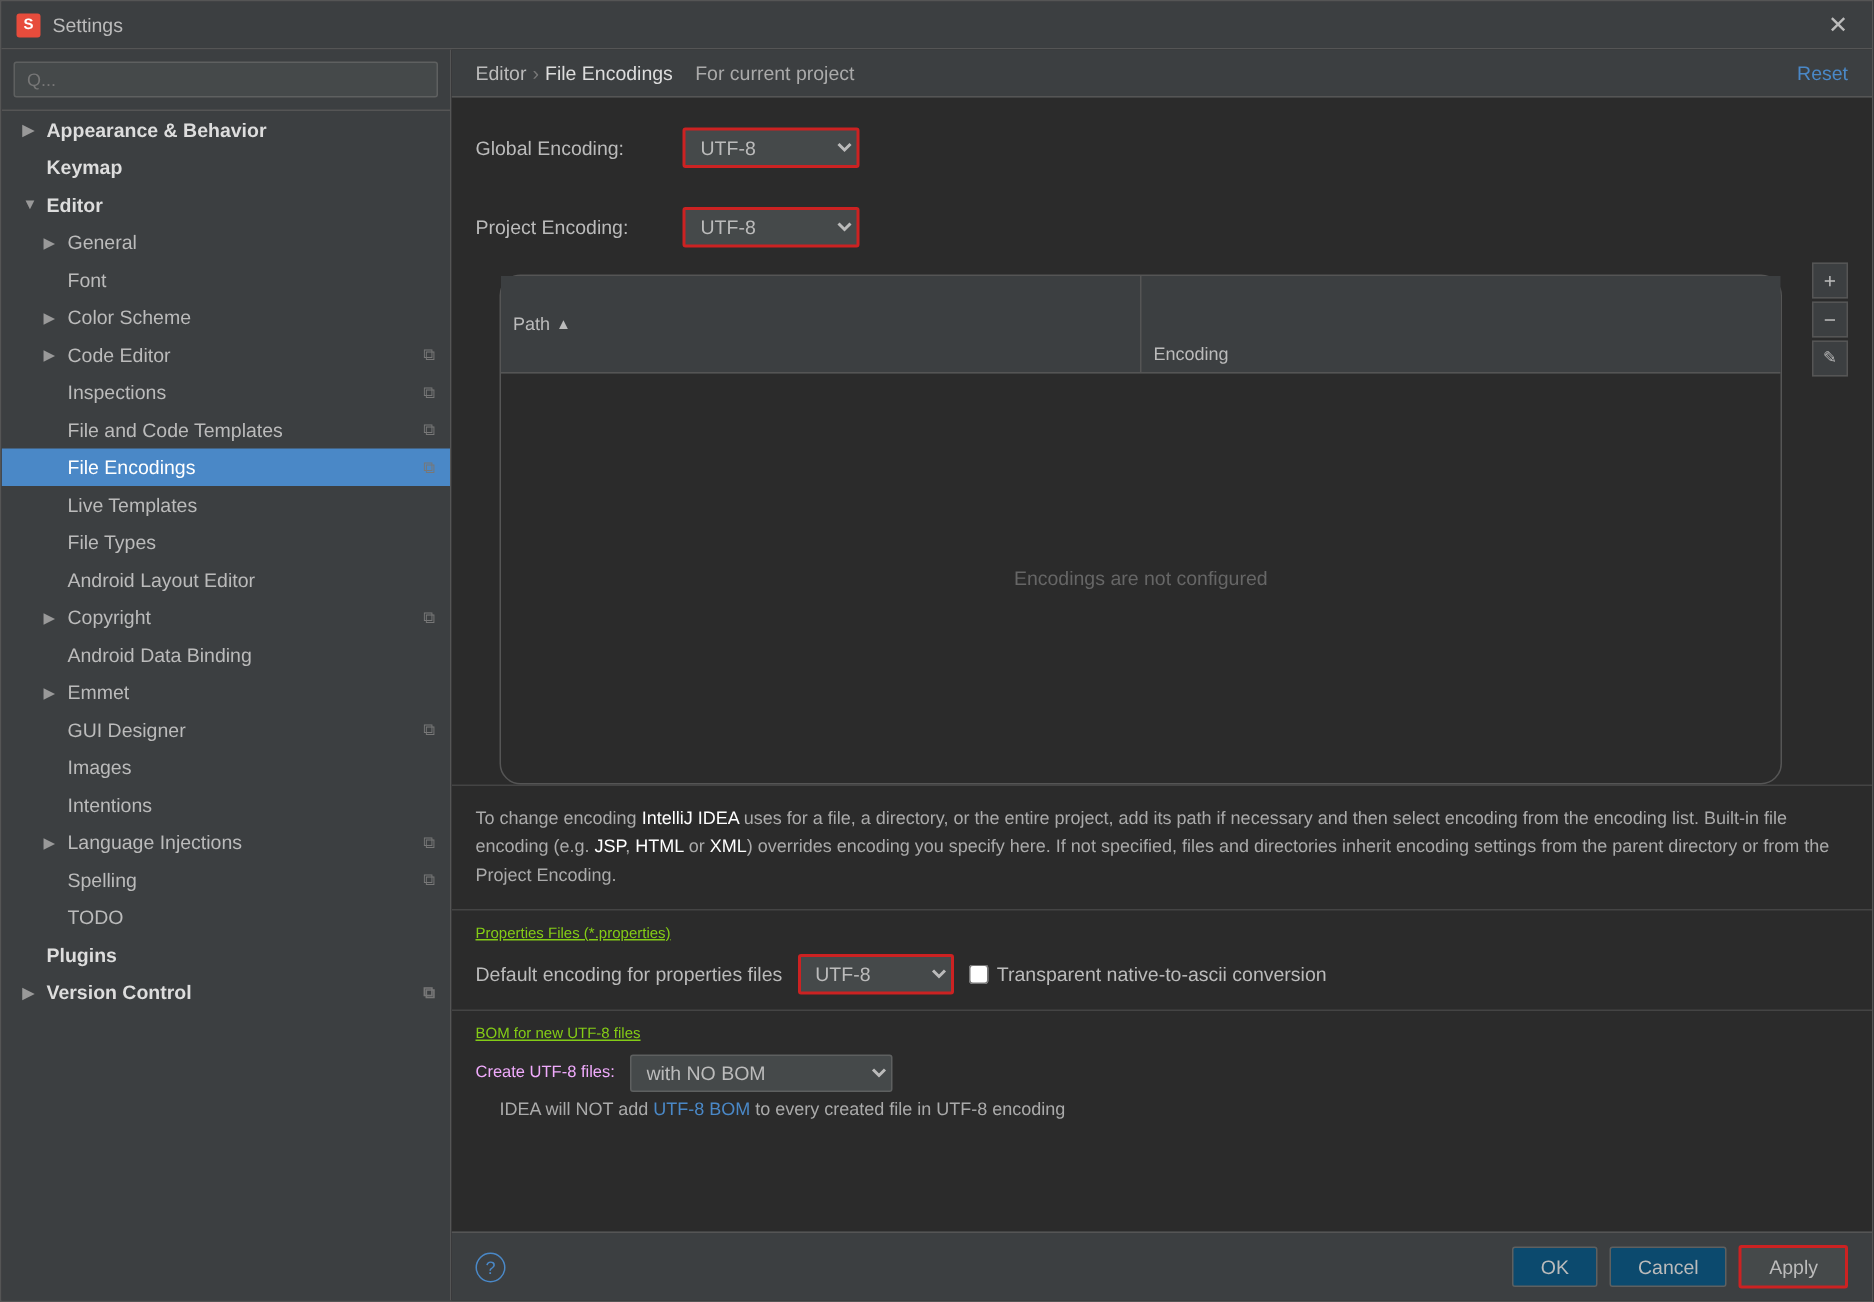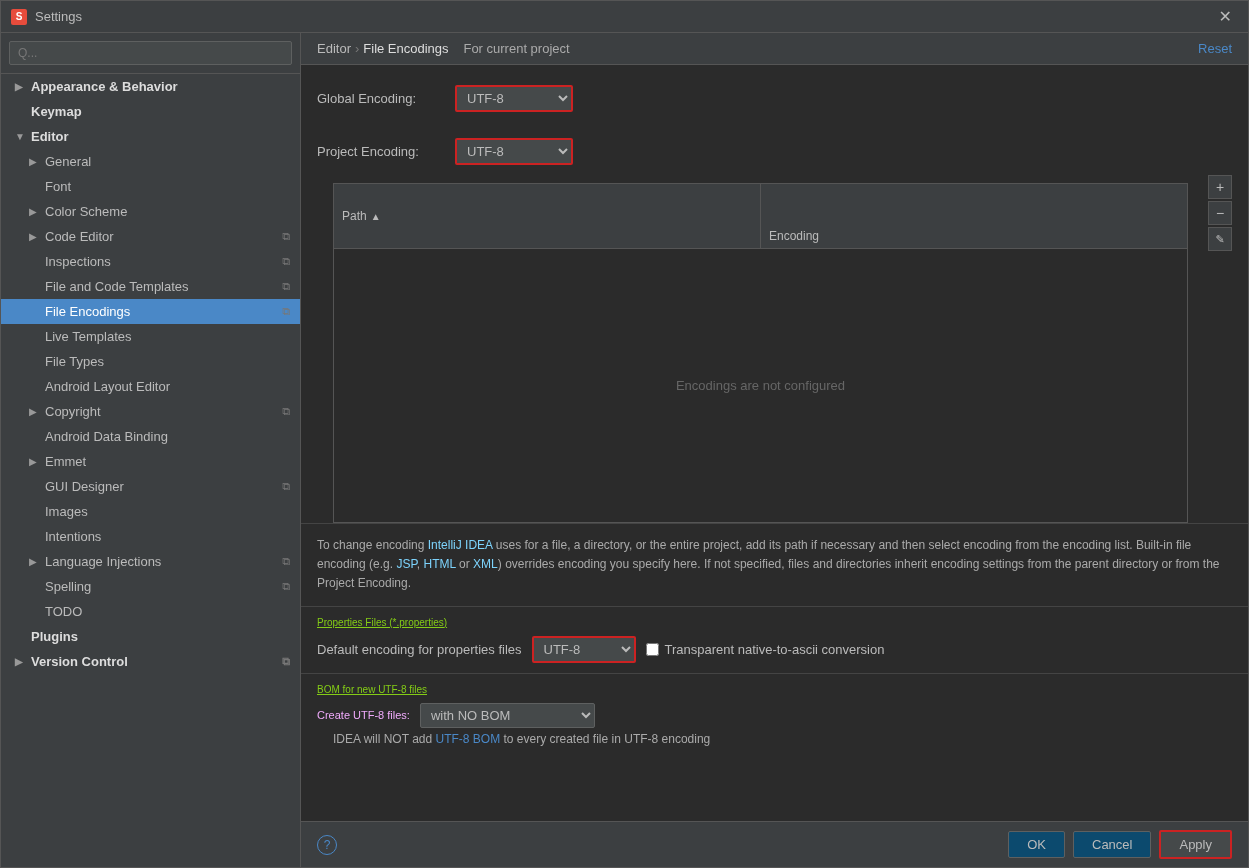--- a/index.html
+++ b/index.html
@@ -231,21 +231,21 @@
       line-height: 1;
     }
     
     .description-text {
       padding: 12px 16px;
       color: #aaa;
       font-size: 12px;
       line-height: 1.6;
       border-top: 1px solid #444;
     }
-    .description-text a { color: #7dd3fc; text-align: right; }
+    .description-text a { color: #ffffff; text-align: right; }
     
     .properties-section {
       padding: 10px 16px;
       border-top: 1px solid #444;
     }
     .section-title {
       color: #84cc16;
       font-size: 10px;
       margin-bottom: 8px;
       text-decoration: underline;
@@ -512,21 +512,21 @@
         <div class="encoding-row">
           <span class="encoding-label">Project Encoding:</span>
           <select class="encoding-select encoding-select-highlighted">
             <option>UTF-8</option>
             <option>UTF-16</option>
             <option>ISO-8859-1</option>
           </select>
         </div>
 
         <div style="position: relative; margin: 4px 16px 0; display: flex;">
-          <div class="encoding-table" style="position: relative; flex: 1;">
+          <div class="encoding-table" style="position: relative; flex: 1; border-radius: 14px;">
             <div class="table-header">
               <div class="table-col-path">
                 <span>Path</span>
                 <span class="sort-arrow">▲</span>
               </div>
               <div class="table-col-encoding">
                 <span>Encoding</span>
               </div>
             </div>
             <div class="table-body">

